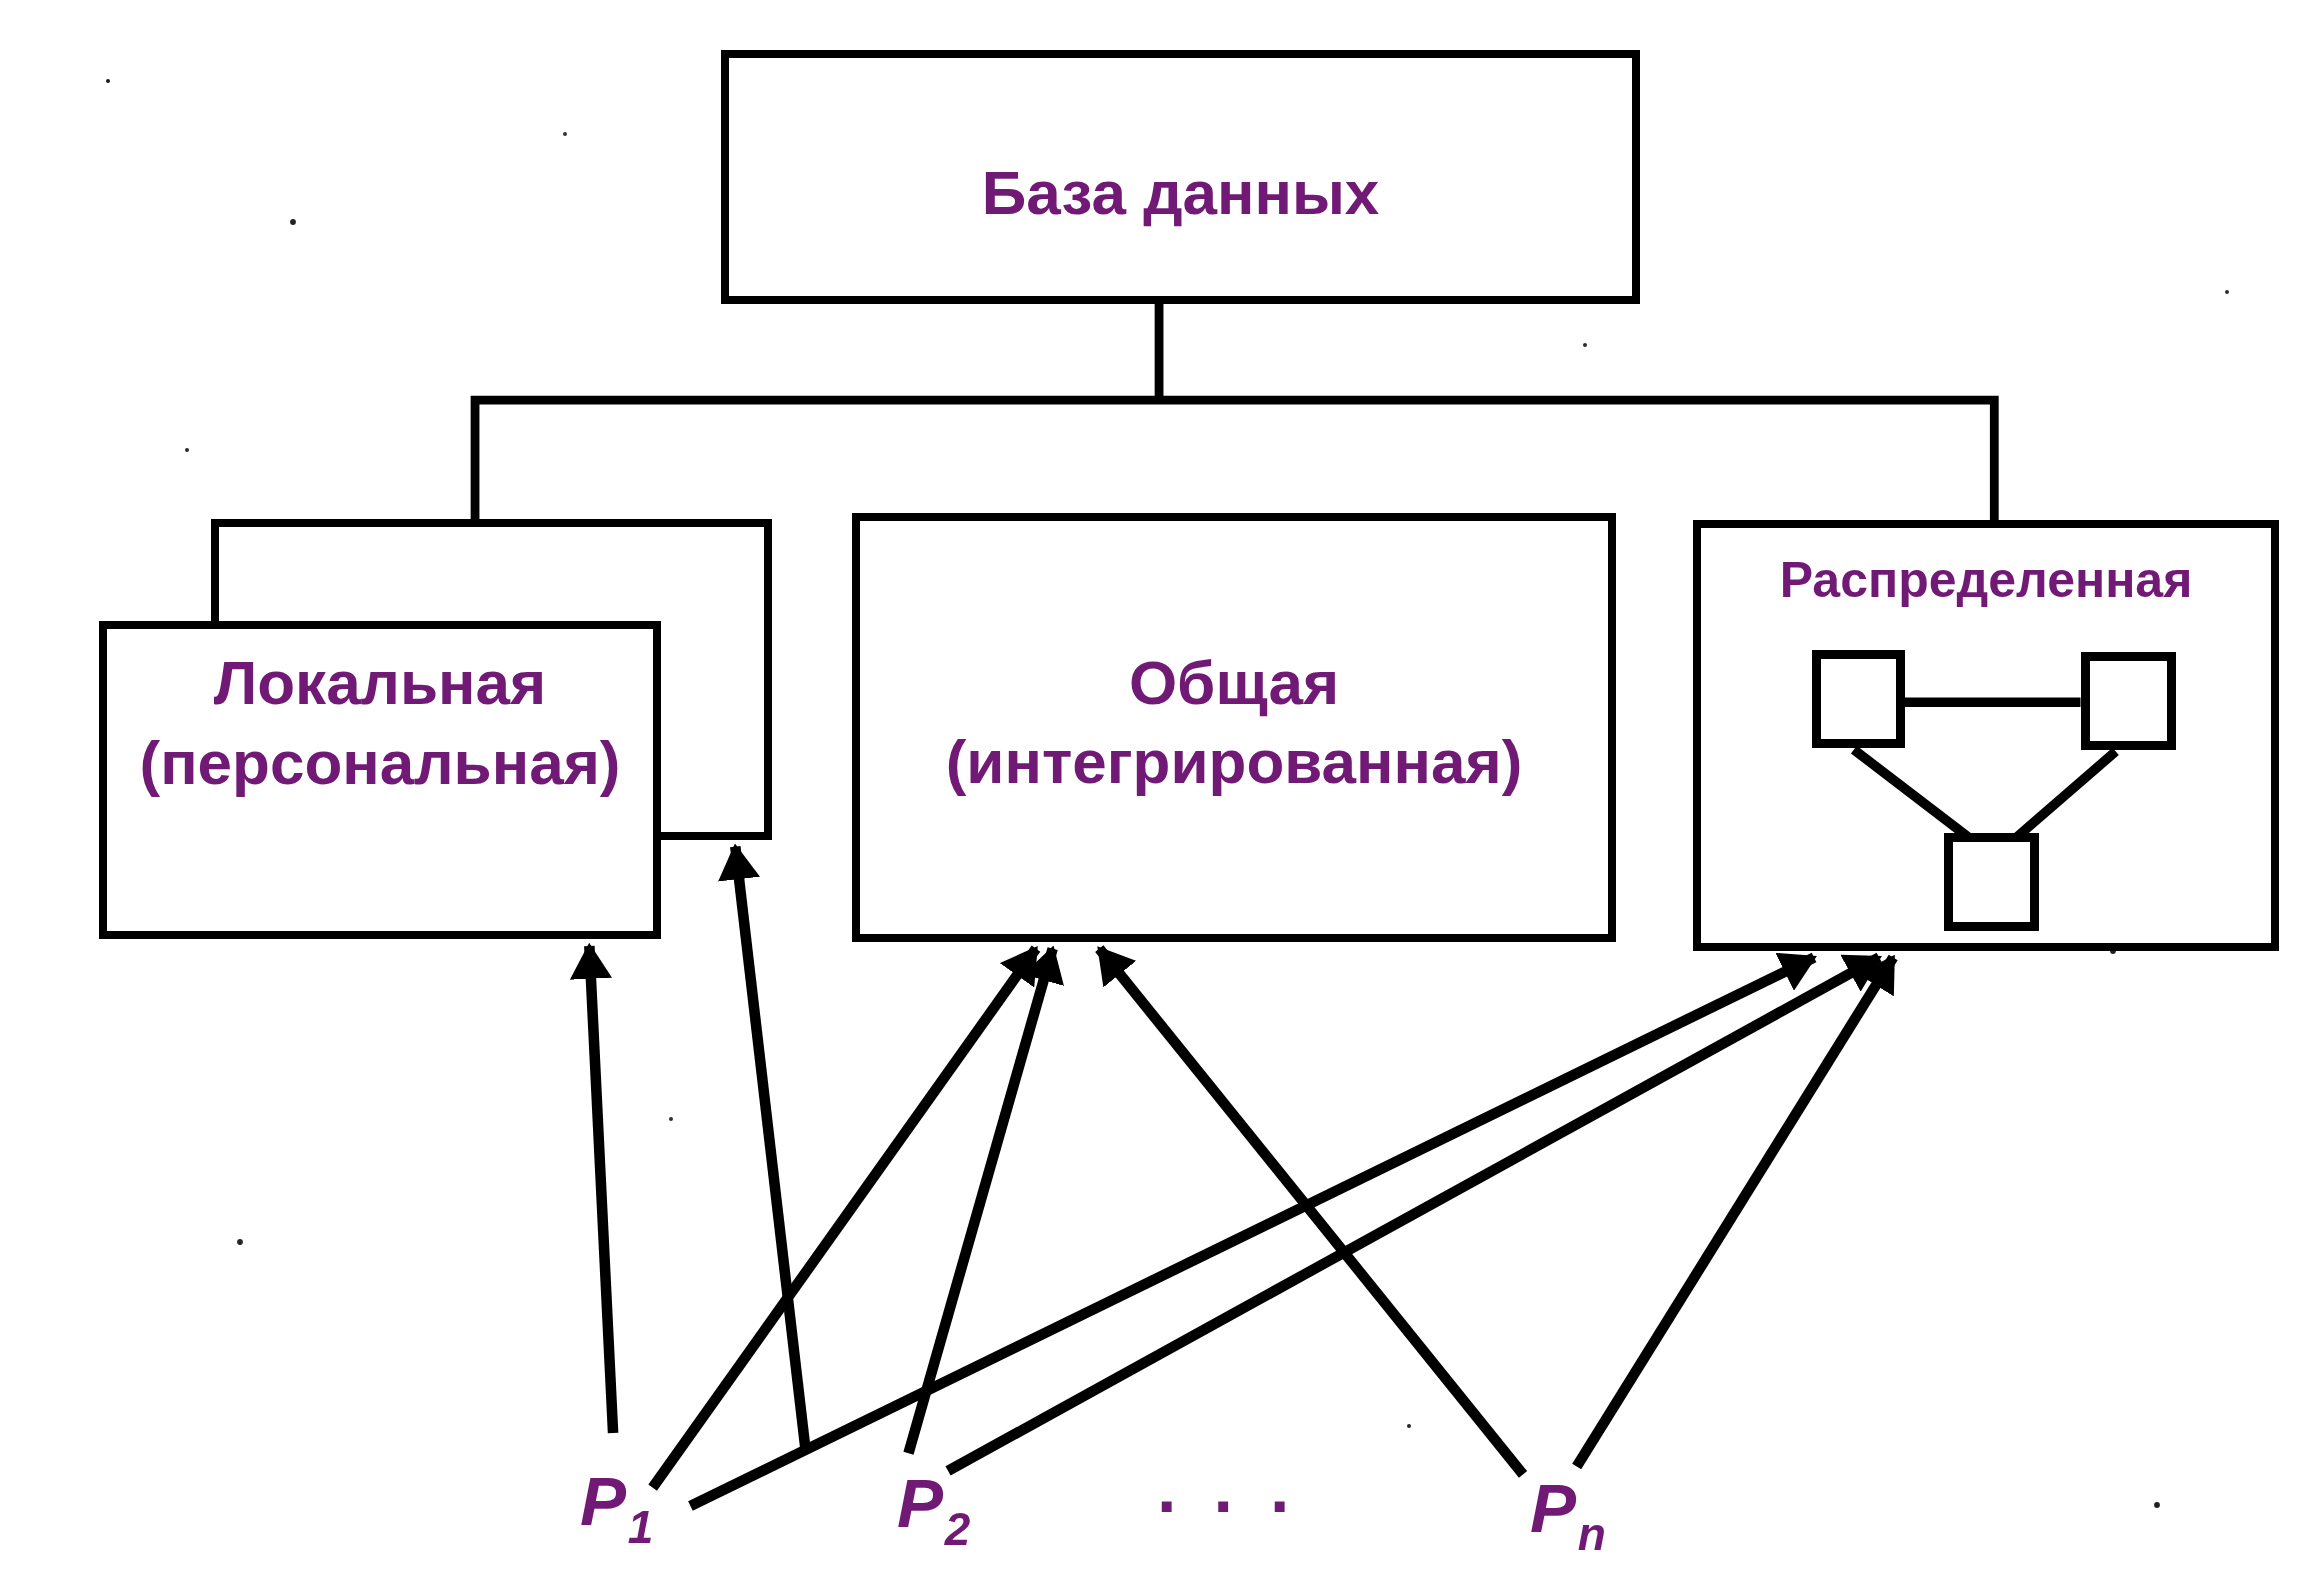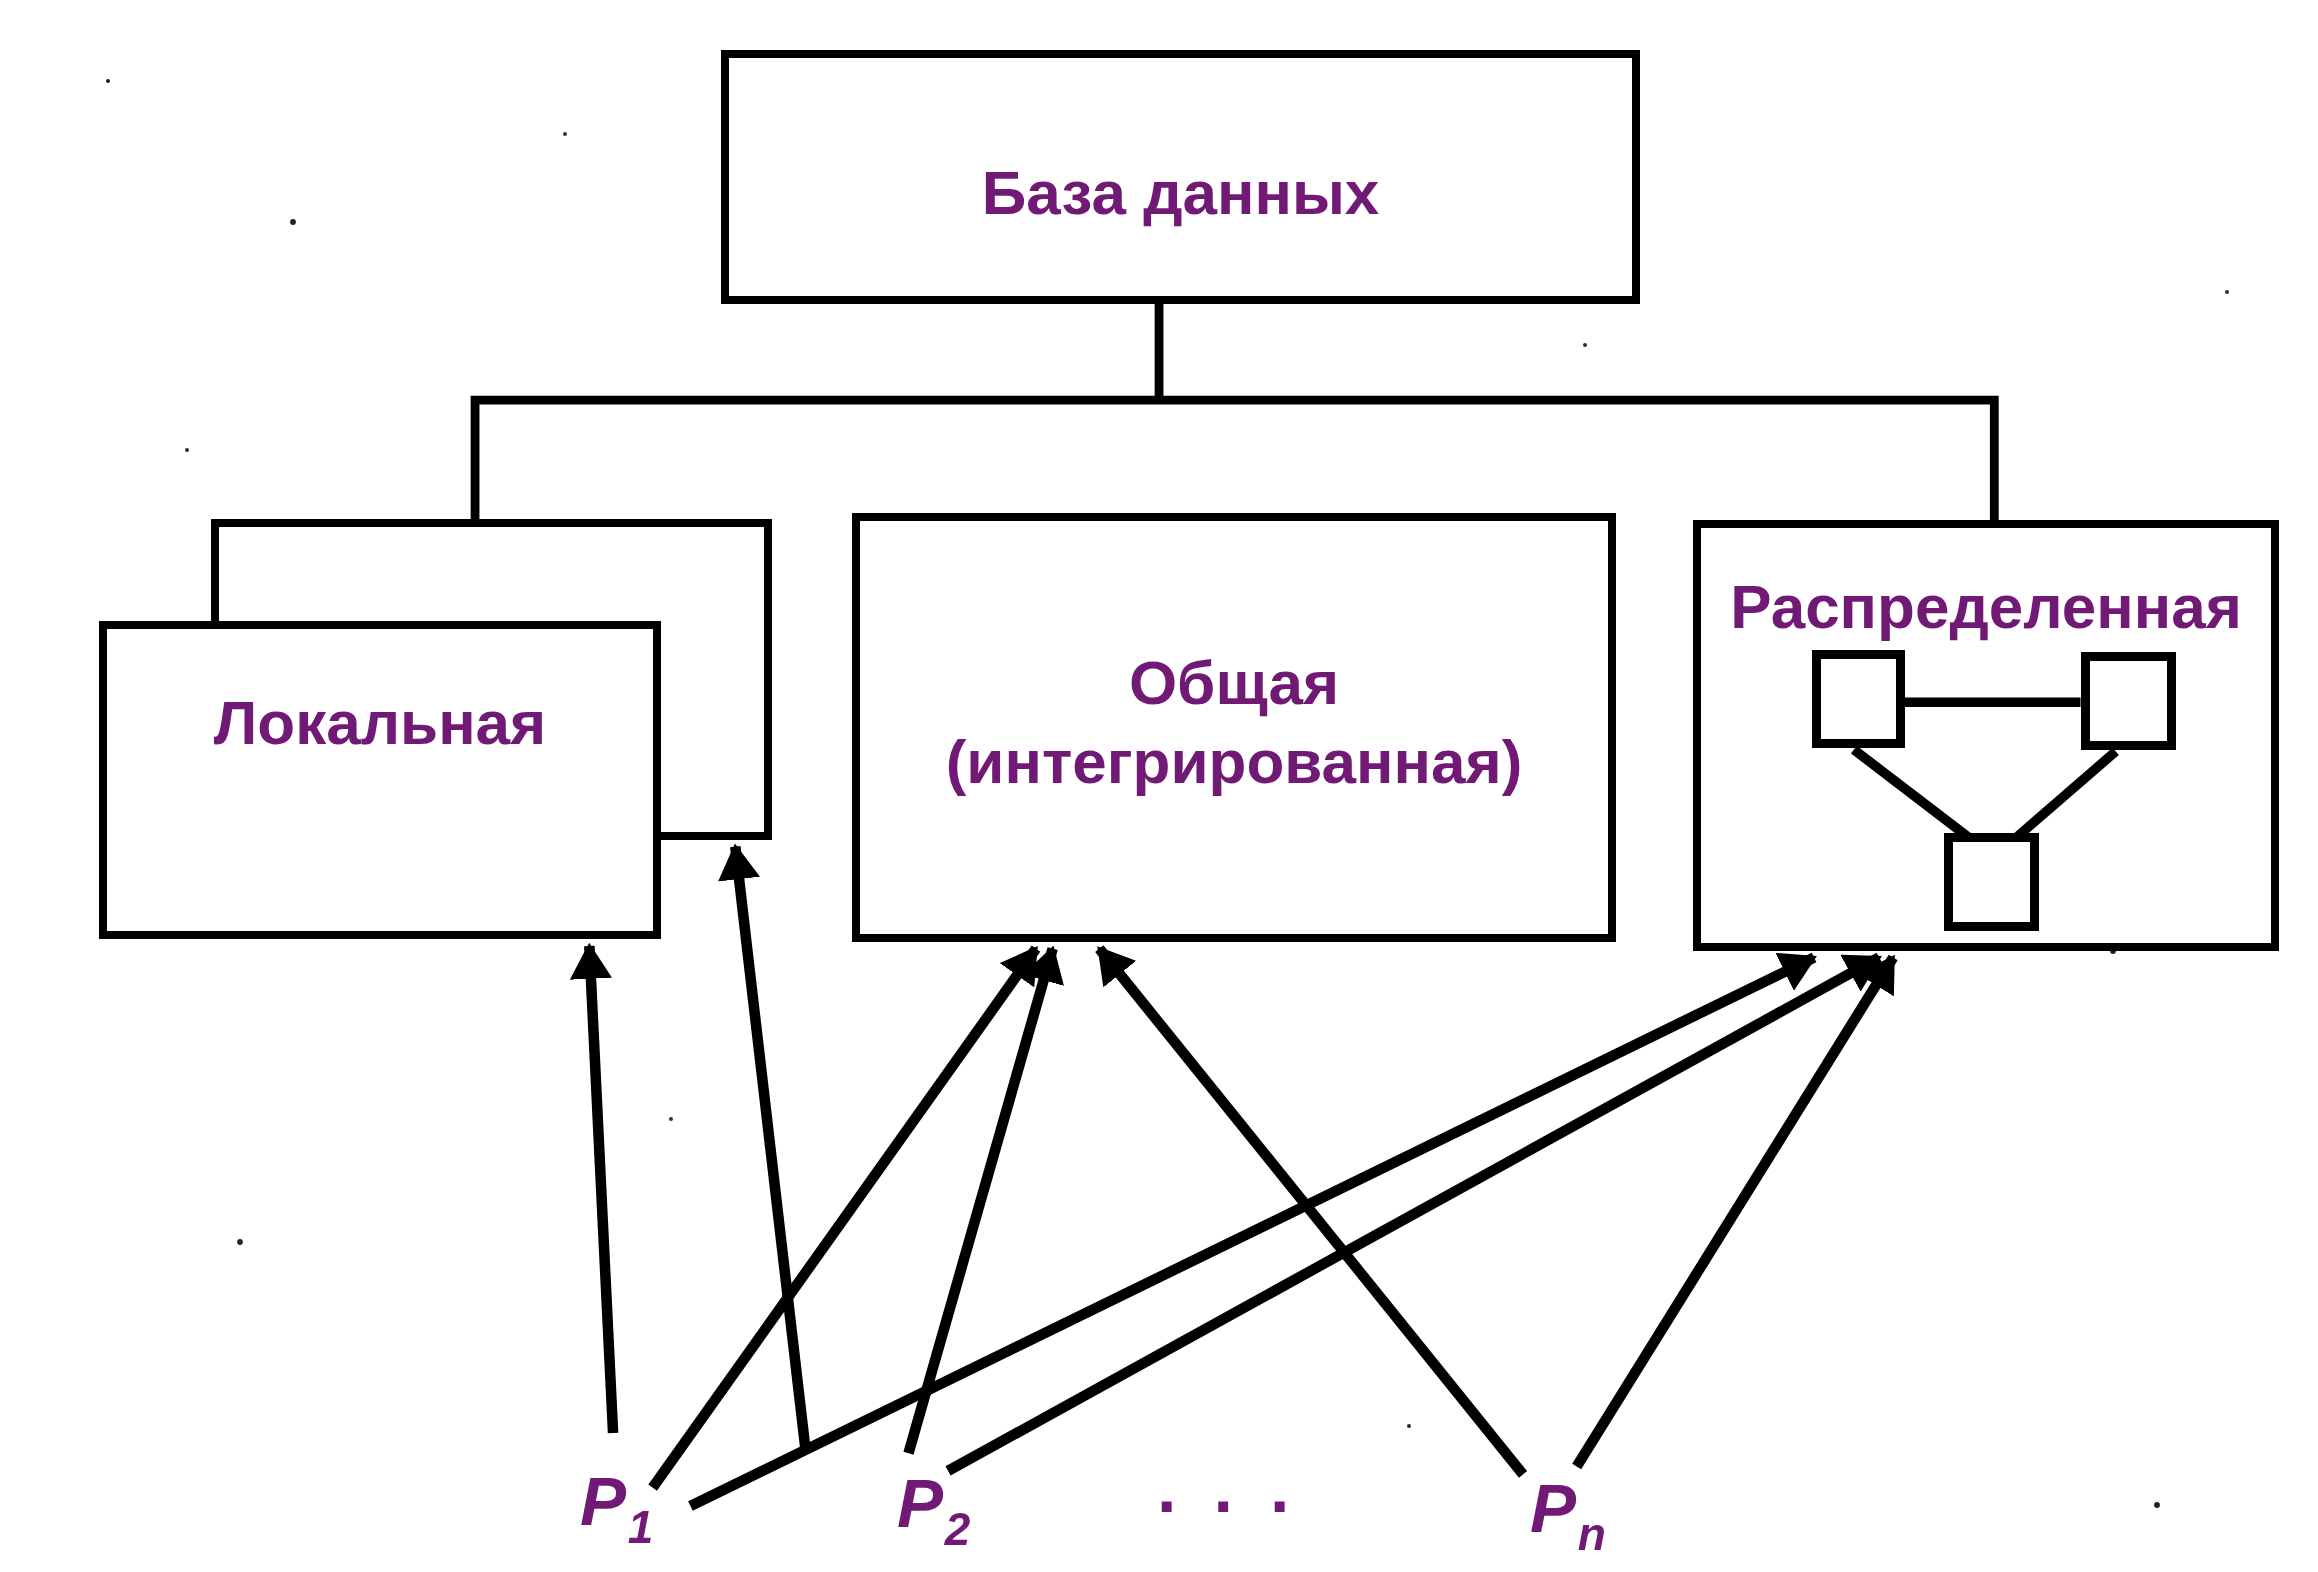--- a/index.html
+++ b/index.html
@@ -24,21 +24,21 @@
     line-height:1.28;
   }
   .box-root{left:721px;top:50px;width:919px;height:254px;z-index:2;padding-top:32px;}
   .box-local-back{left:211px;top:519px;width:561px;height:321px;z-index:2;}
   .box-local-front{left:99px;top:621px;width:562px;height:318px;z-index:3;padding-bottom:115px;}
   .box-common{left:852px;top:513px;width:764px;height:429px;z-index:2;padding-bottom:11px;}
   .box-distributed{
     left:1693px;top:520px;width:586px;height:431px;z-index:2;
     display:block;text-align:center;
   }
-  .dist-title{margin-top:39px;font-weight:bold;font-size:62px;}
+  .dist-title{margin-top:20px;font-weight:bold;font-size:50px;}
   .net-lines{position:absolute;left:0;top:0;z-index:1;}
   .net-node{
     position:absolute;box-sizing:border-box;
     border:9.7px solid #000;background:#fff;z-index:2;
   }
   .node-tl{left:111px;top:122px;width:93px;height:98px;}
   .node-tr{left:380px;top:124px;width:95px;height:98px;}
   .node-b{left:243px;top:305px;width:95px;height:98px;}
   .caption{
     position:absolute;left:46px;top:1463px;z-index:4;
@@ -94,20 +94,21 @@
   </svg>
 
   <div class="box box-root">
     <span>База данных</span>
   </div>
 
   <div class="box box-local-back"></div>
   <div class="box box-local-front">
     <span>
       <span>Локальная</span><br>
+      <span>(персональная)</span>
     </span>
   </div>
 
   <div class="box box-common">
     <span>
       <span>Общая</span><br>
       <span>(интегрированная)</span>
     </span>
   </div>
 

